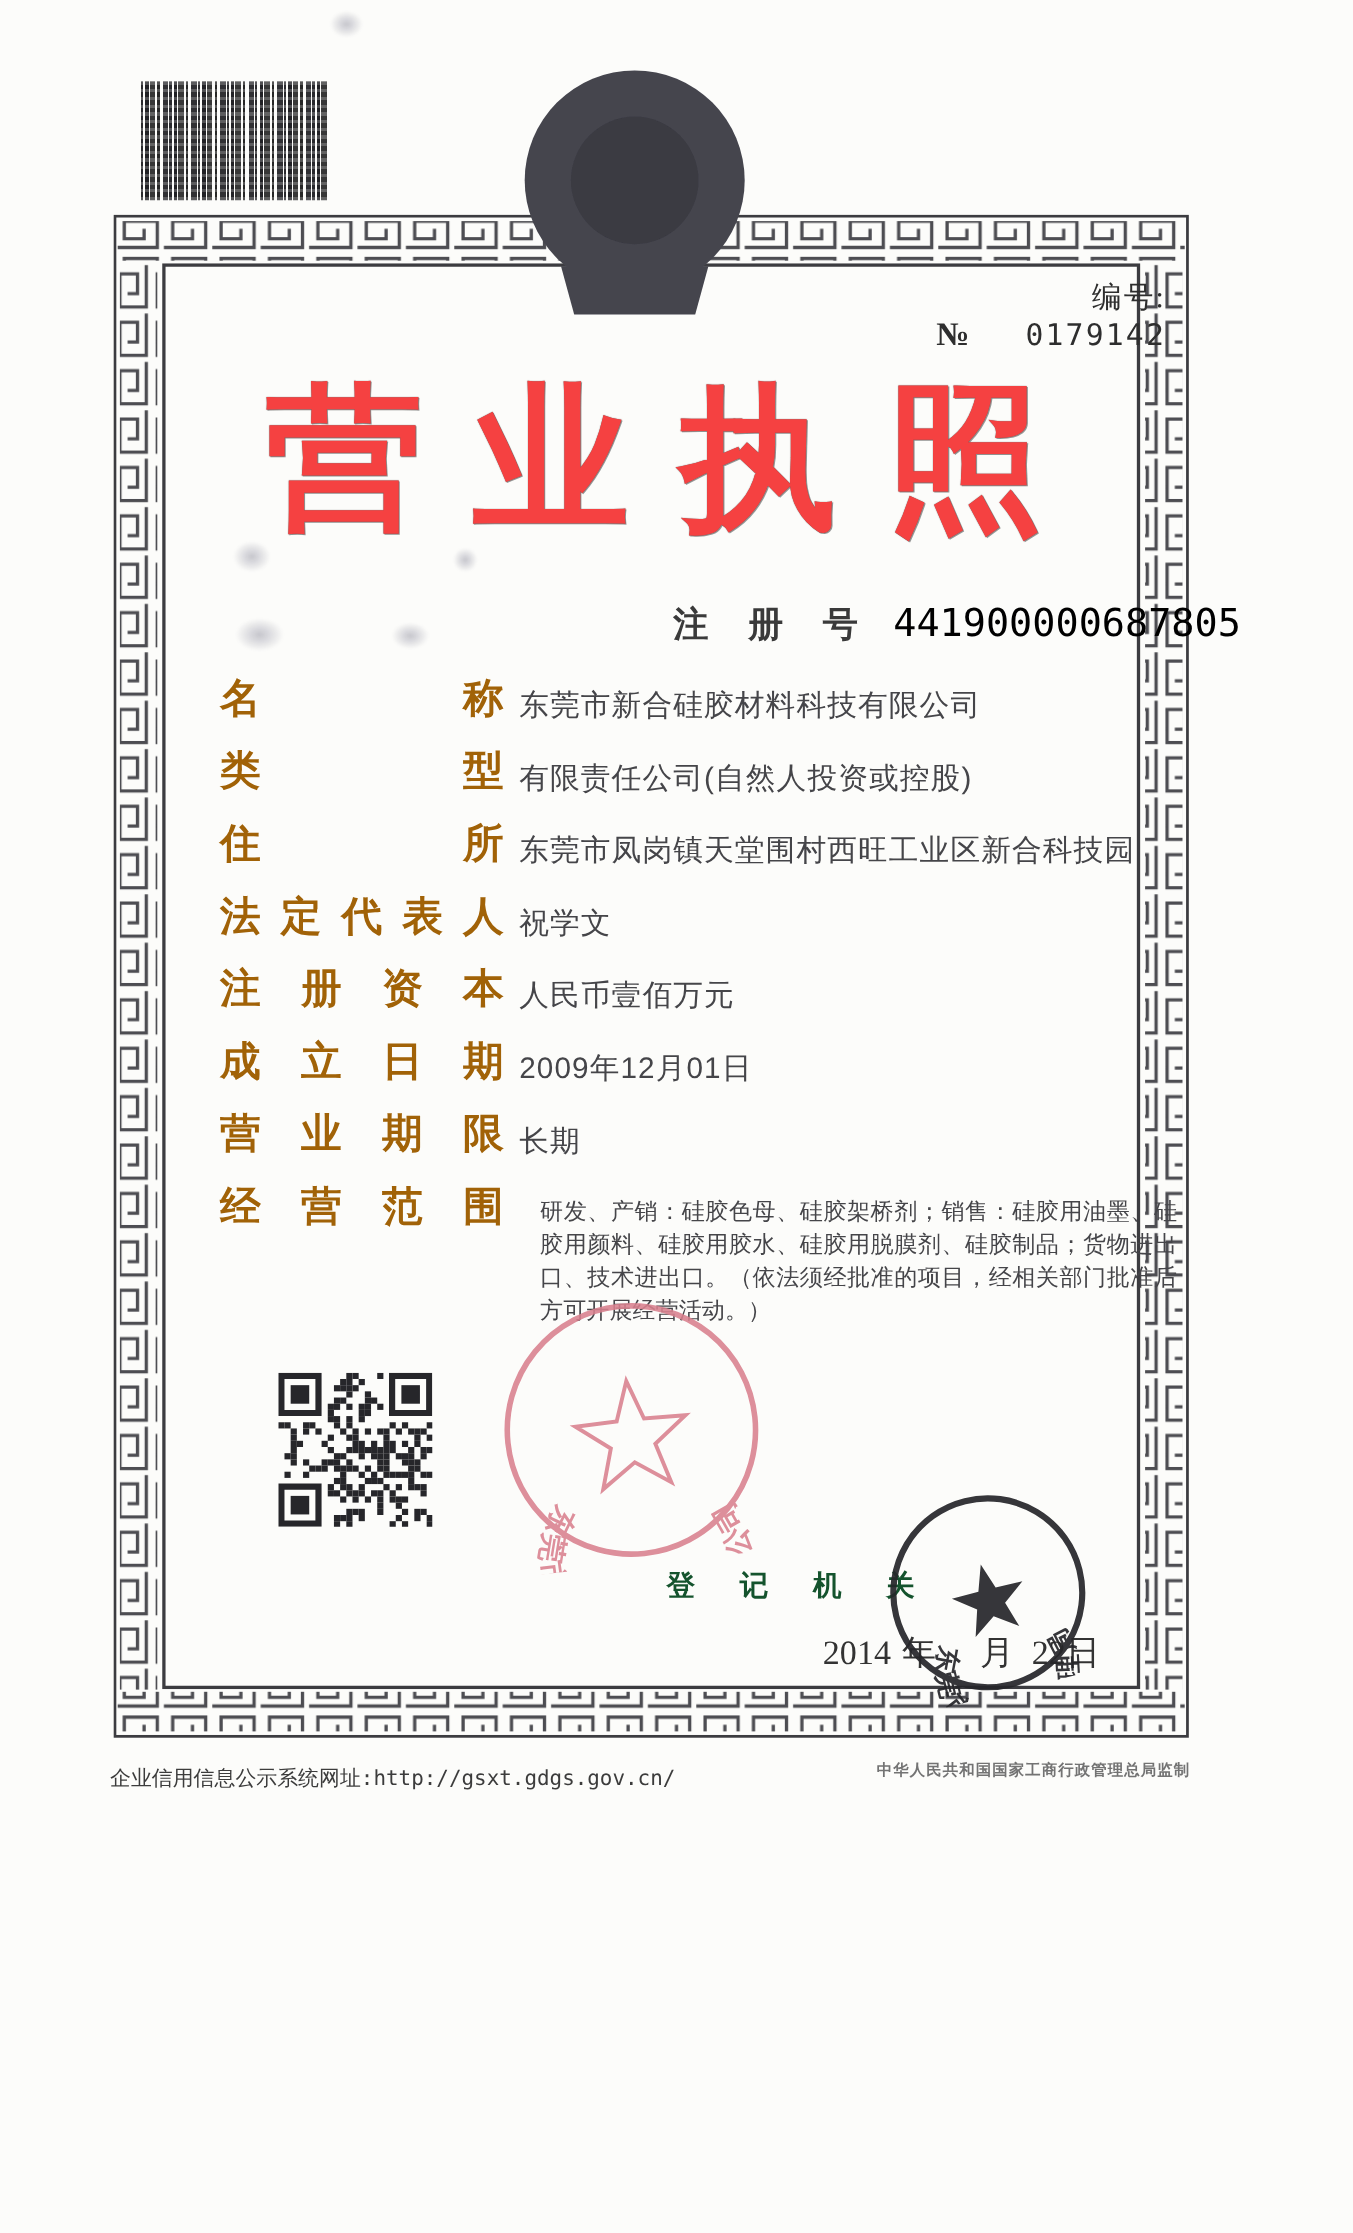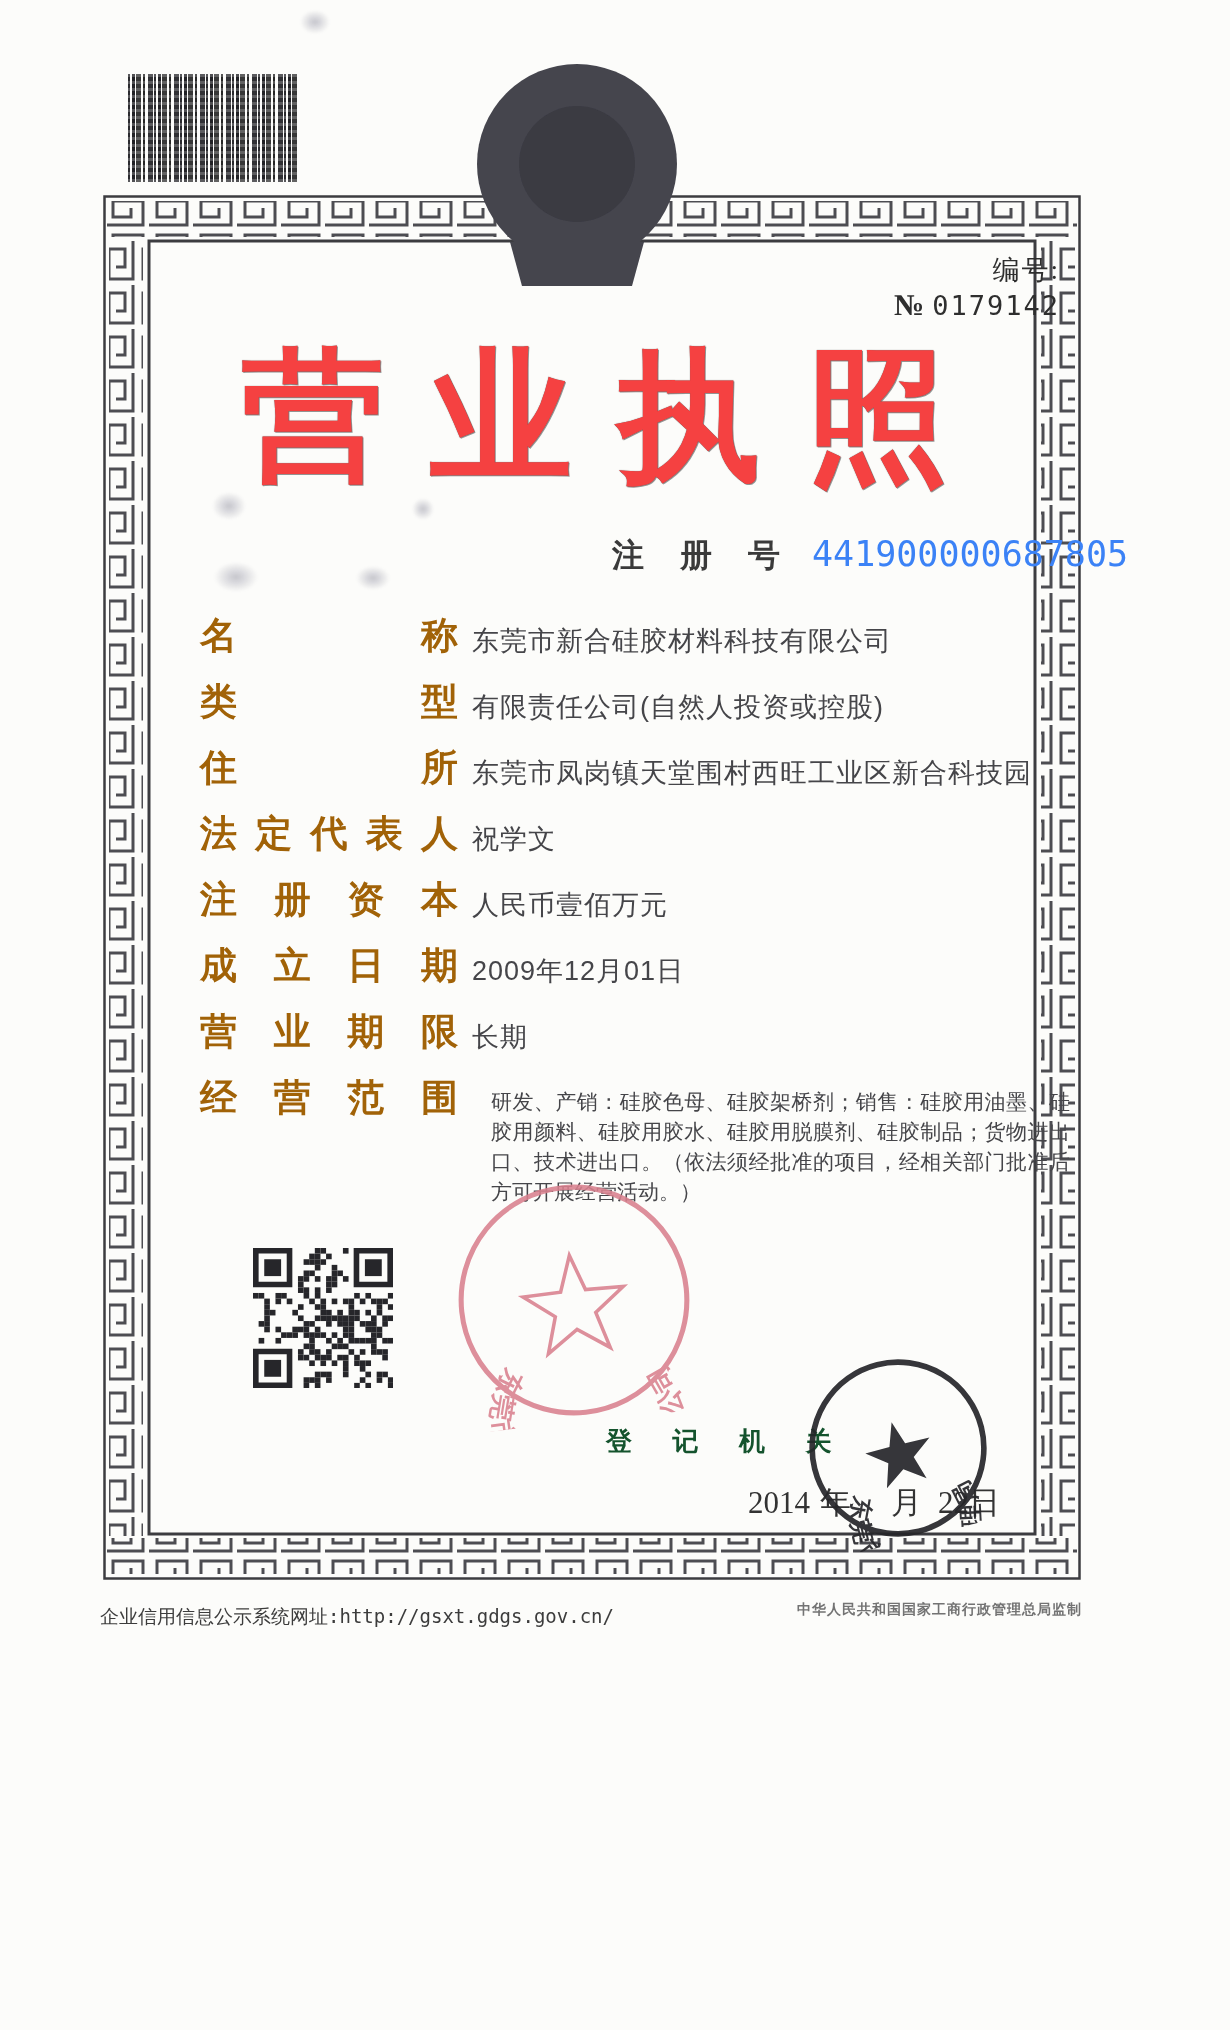--- a/index.html
+++ b/index.html
@@ -22,33 +22,33 @@
   .emblem { position:absolute; left:448px; top:58px; width:258px; height:236px; z-index:3; }
   
   .frame { position:absolute; left:103px; top:195px; z-index:1; }
   
   .serial {
     position:absolute; left:820px; top:252px; width:240px; z-index:4;
     font-size:27px; letter-spacing:2px; color:#2e2e2e; text-align:right;
     font-family:"Liberation Serif","DejaVu Serif",serif;
   }
   .serial .no-symbol { font-weight:bold; font-size:30px; padding:0 6px 0 10px; }
-  .serial .no-value { font-family:"DejaVu Sans Mono",monospace; font-size:27px; }
+  .serial .no-value { font-family:"DejaVu Sans Mono",monospace; font-size:27px;margin-left:43px; }
   
   .title {
     position:absolute; left:242px; top:322px; width:760px; z-index:4;
     font-size:142px; font-weight:900; color:#ef4444;
     letter-spacing:46px; white-space:nowrap;
     text-shadow:0 0 1px #555, 1px 1px 0 rgba(60,60,60,.5);
     filter:contrast(1.05);
   }
   
   .regno { position:absolute; left:612px; top:534px; z-index:4; display:flex; align-items:baseline; }
-  .regno-label { font-size:32px; letter-spacing:14px; color:#3a3a3a; font-weight:600; }
-  .regno-value { font-family:"DejaVu Sans Mono",monospace; font-size:35px; color:#3b82f6; margin-left:18px; }
+  .regno-label { font-size:32px; letter-spacing:14px; color:#3a3a3a; font-weight:600;margin-top:12px; }
+  .regno-value { font-family:"DejaVu Sans Mono",monospace; font-size:35px; color:#000000; margin-left:18px; }
   
   .fields { position:absolute; left:200px; top:616px; width:870px; z-index:4; }
   .field-row { display:flex; align-items:flex-start; height:66px; }
   .field-row.tall { height:auto;gap:19px; }
   .field-label {
     width:258px; flex:0 0 258px;
     font-size:37px; font-weight:600; color:#a16207;
     text-align:justify; text-align-last:justify; text-justify:inter-character;
     line-height:1.1;
   }

